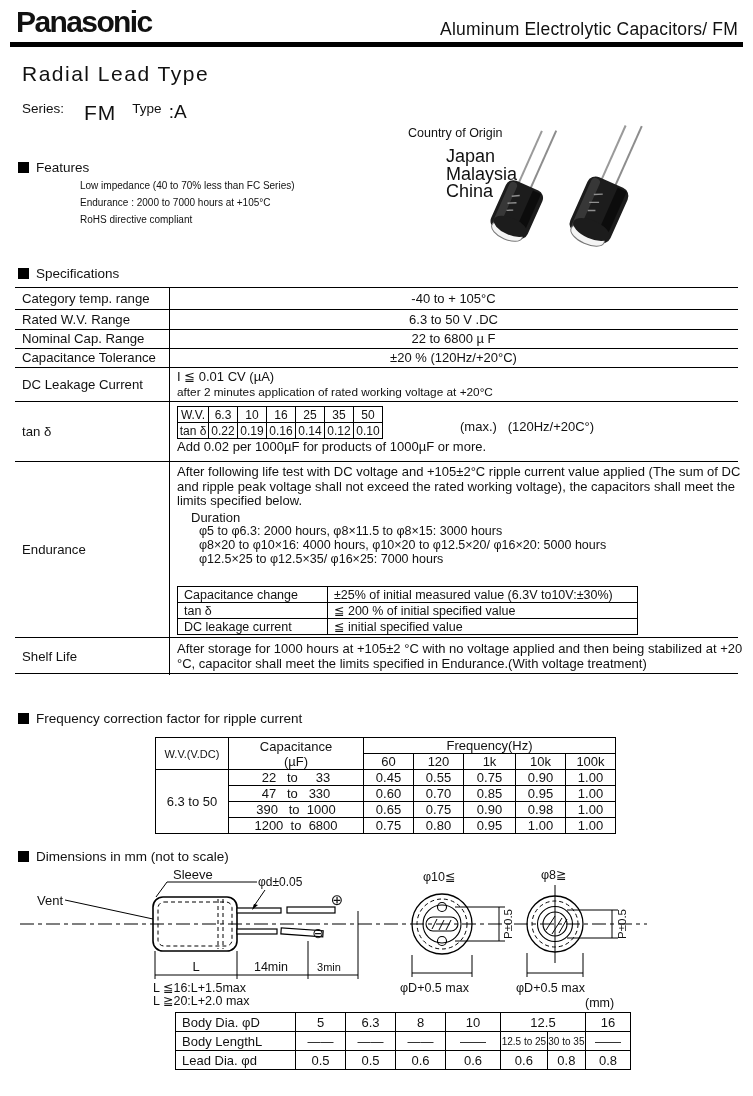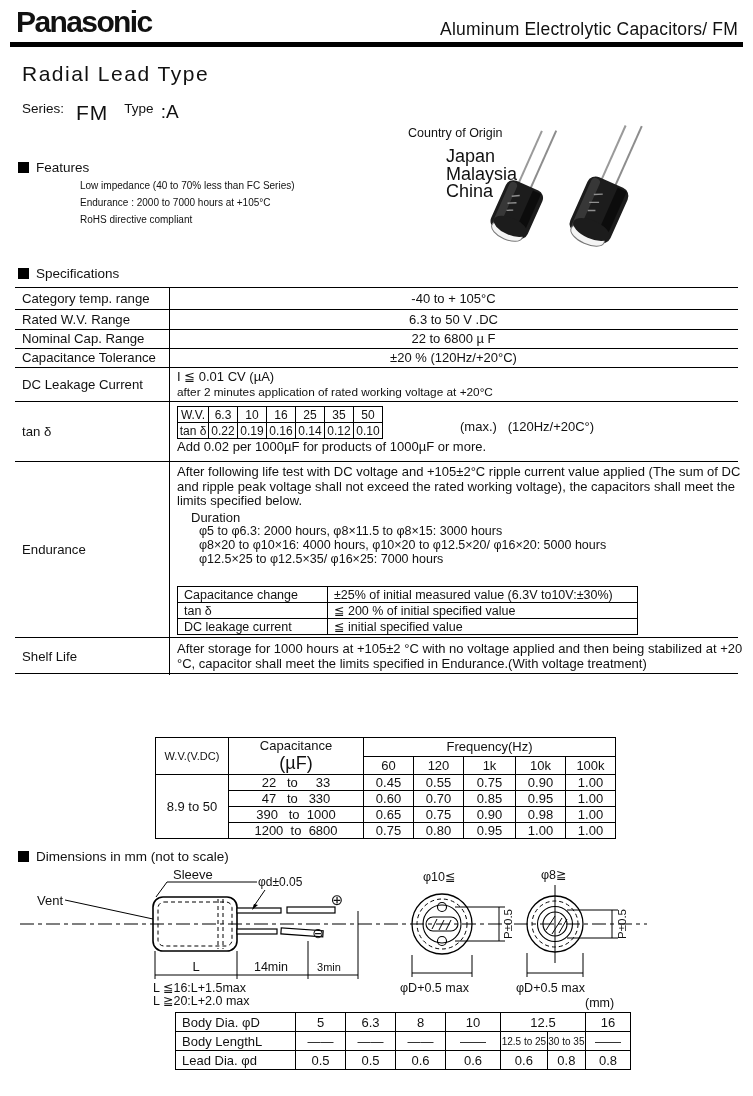--- a/index.html
+++ b/index.html
@@ -41,21 +41,21 @@
 
 <div class="page">
 
   <div class="abs brand" style="left:16px;top:5px">Panasonic</div>
   <div class="abs doc-title" style="right:15px;top:19px">Aluminum Electrolytic Capacitors/ FM</div>
   <div class="rule" style="top:42px"></div>
 
   <div class="abs page-title" style="left:22px;top:62px">Radial Lead Type</div>
   <div class="abs series-line" style="left:22px;top:101px">
     <span style="font-size:13.5px">Series:</span>
-    <span style="font-size:21px;margin-left:12px;letter-spacing:1px">FM</span>
+    <span style="font-size:21px;margin-left:20px;letter-spacing:1px">FM</span>
     <span style="font-size:13.5px;margin-left:16px">Type</span>
     <span style="font-size:19px;margin-left:7px">:A</span>
   </div>
 
   <div class="abs txt12" style="left:408px;top:126px;font-size:12.5px">Country of Origin</div>
   <div class="abs" style="left:446px;top:148px;font-size:18px;line-height:17.5px">
     <div>Japan</div>
     <div>Malaysia</div>
     <div>China</div>
   </div>
@@ -170,40 +170,44 @@
         <td>DC leakage current</td>
         <td>≦ initial specified value</td>
       </tr>
     </tbody>
       </table>
 
     <div class="spec-label" style="top:349px;height:38px">Shelf Life</div>
     <div class="abs txt13" style="left:162px;top:353px;width:567px;line-height:15px">After storage for 1000 hours at +105±2 °C with no voltage applied and then being stabilized at +20 °C, capacitor shall meet the limits specified in Endurance.(With voltage treatment)</div>
   </div>
 
+  <div class="abs heading" style="left:18px;top:711px">
+    <span class="sq"></span>
+    <span>Frequency correction factor for ripple current</span>
+  </div>
 
   <table class="freq-table">
     <tbody>
         <tr style="height:13px">
       <td style="width:73px;font-size:11px" rowspan="2">W.V.(V.DC)</td>
       <td style="width:135px" rowspan="2">
         <div style="font-size:13px">Capacitance</div>
-        <div style="font-size:18px">(µF)</div>
+        <div style="font-size:13px">(µF)</div>
       </td>
       <td colspan="5">Frequency(Hz)</td>
     </tr>
     <tr style="height:13px">
       <td style="width:50px">60</td>
       <td style="width:50px">120</td>
       <td style="width:52px">1k</td>
       <td style="width:50px">10k</td>
       <td style="width:50px">100k</td>
     </tr>
     <tr style="height:16px">
-      <td rowspan="4">8.9 to 50</td>
+      <td rowspan="4">6.3 to 50</td>
       <td class="pre">22   to     33</td>
       <td>0.45</td>
       <td>0.55</td>
       <td>0.75</td>
       <td>0.90</td>
       <td>1.00</td>
     </tr>
     <tr style="height:16px">
       <td class="pre">47   to   330</td>
       <td>0.60</td>

